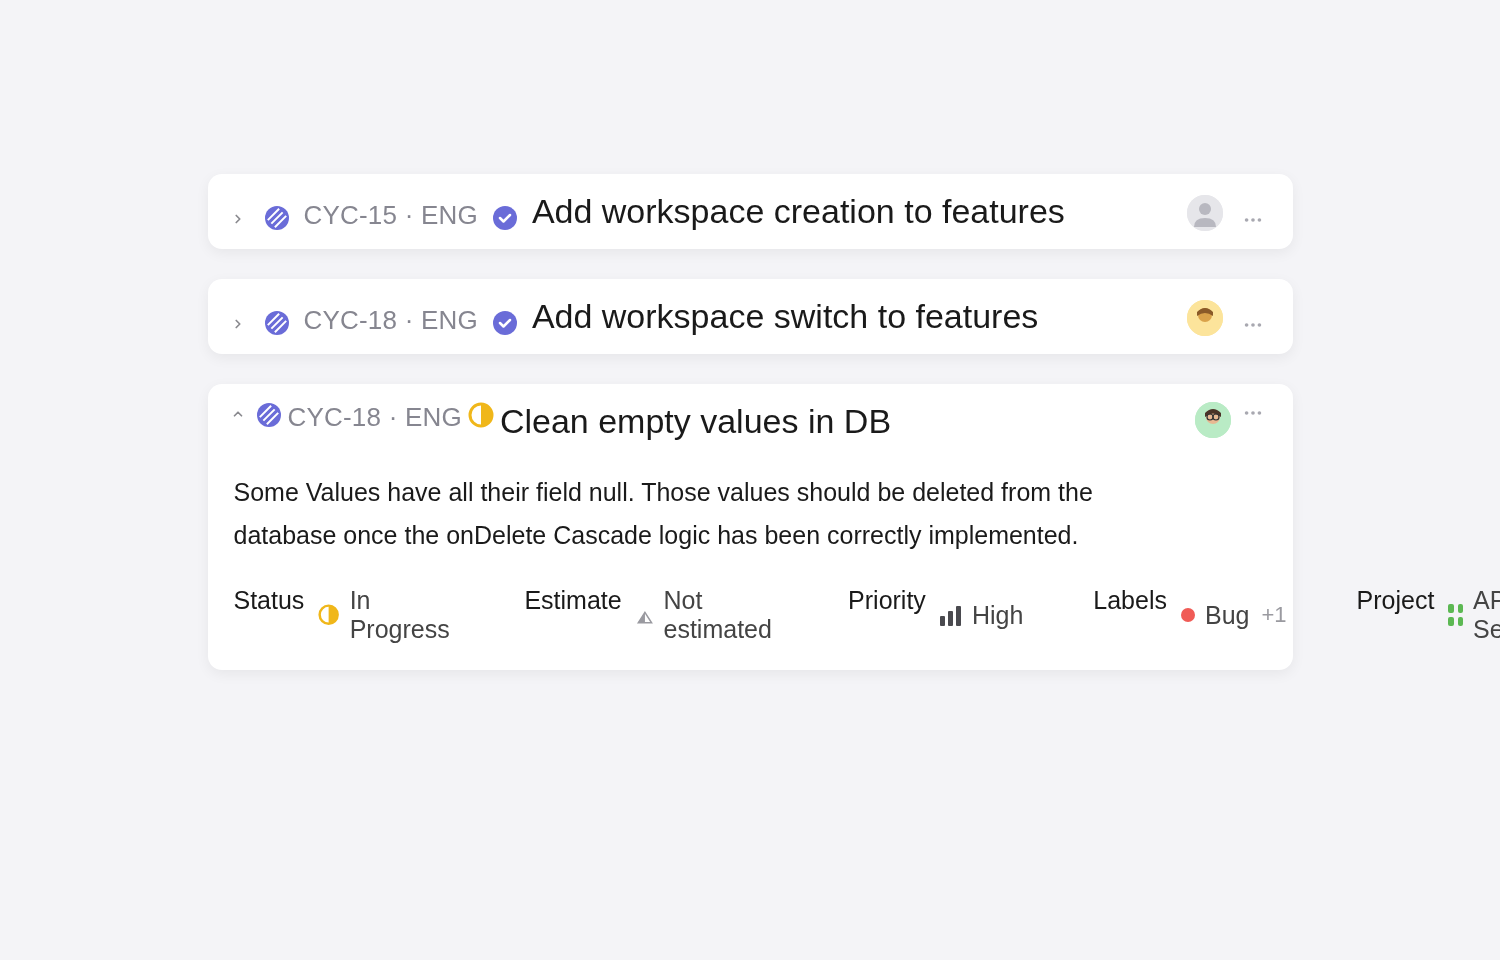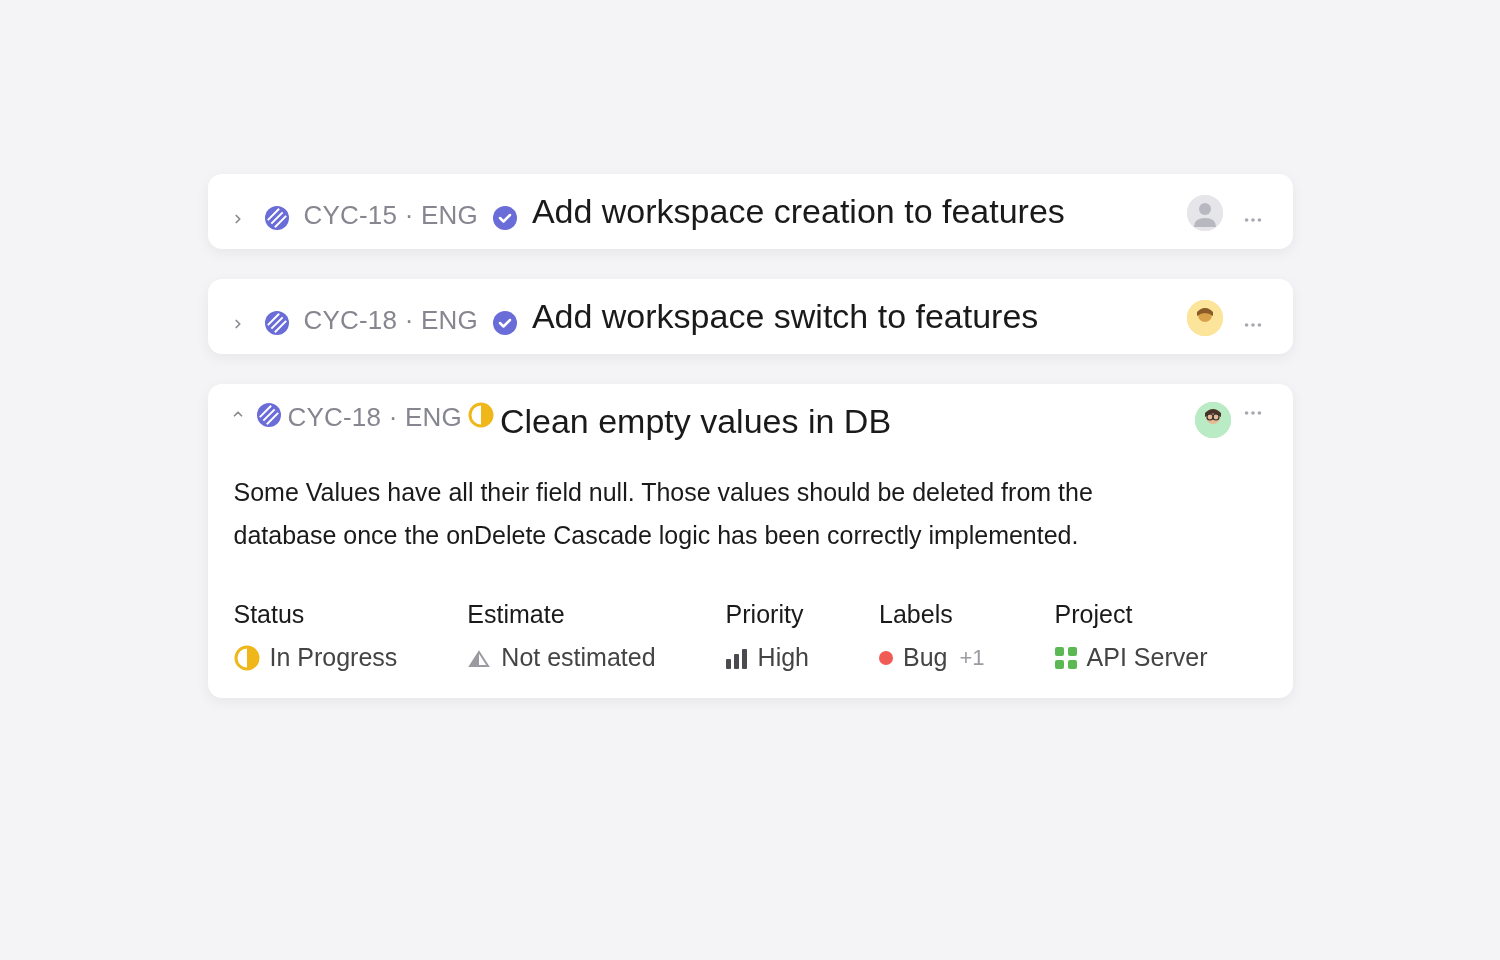--- a/index.html
+++ b/index.html
@@ -85,21 +85,21 @@
     font-size: 25px;
     line-height: 1.7;
     color: #1a1a1a;
     width: 960px;
   }
   .fields {
     padding: 30px 8px 0 8px;
     display: flex;
     gap: 70px;
   }
-  .field { display:flex; flex-direction:column; gap:14px;margin-top:14px; }
+  .field { display:flex; gap:14px; }
   .field-label { font-size: 25px; font-weight: 500; color:#1a1a1a; }
   .field-value {
     display:flex; align-items:center; gap:10px;
     font-size: 25px; color:#444;justify-content:space-between;
   }
   .badge-count { color:#9a9aa0; font-size:22px; margin-left:2px; }
   .label-dot { width:14px; height:14px; border-radius:50%; background:#f05b56; }
   .project-grid {
     width:22px; height:22px; display:grid;
     grid-template-columns: 1fr 1fr; grid-template-rows:1fr 1fr;

